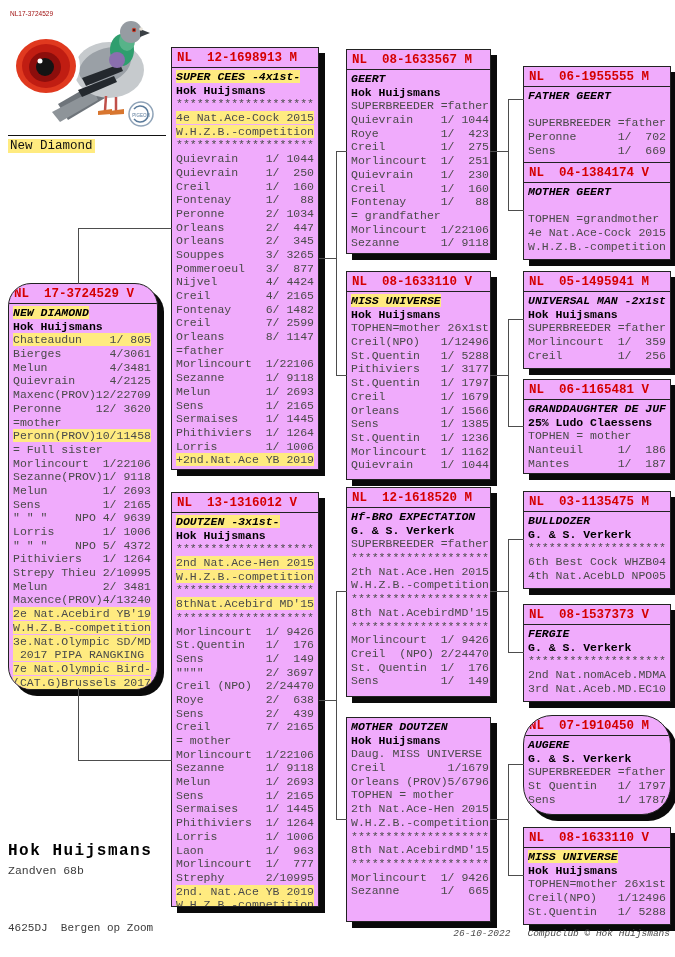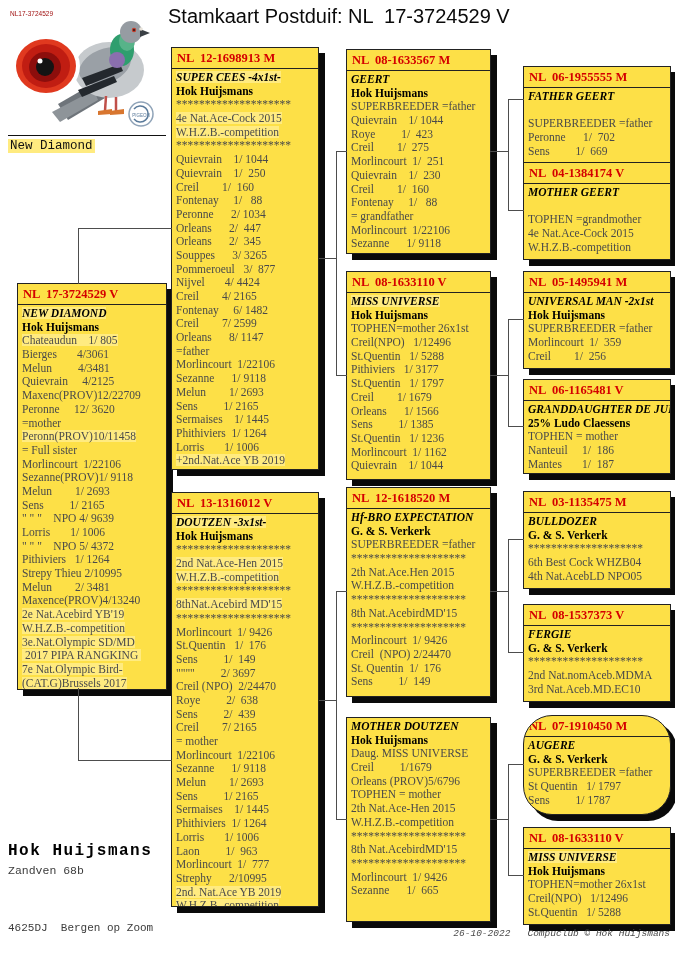--- a/index.html
+++ b/index.html
@@ -10,22 +10,22 @@
          font-family:"Liberation Sans","DejaVu Sans",sans-serif;
          font-size:20px;color:#0a0a0a;white-space:pre;}
   
   #photo{position:absolute;left:8px;top:8px;width:158px;height:124px;background:#fff;}
   #photo-ring{position:absolute;left:2px;top:2px;font-size:6.5px;color:#a01010;
               font-family:"Liberation Sans",sans-serif;}
   #photo-rule{position:absolute;left:8px;top:135px;width:158px;border-top:1.5px solid #111;}
   #photo-caption{position:absolute;left:8px;top:139px;font-size:12.5px;color:#111;}
   #photo-caption span{background:var(--hl);padding:0 2px;}
   
-  .pbox{position:absolute;background:#fde047;border:1px solid #222;
-        box-shadow:6px 6px 0 0 #0a0a0a;overflow:hidden;font-family:Liberation Serif, serif;}
+  .pbox{position:absolute;background:#f0abfc;border:1px solid #222;
+        box-shadow:6px 6px 0 0 #0a0a0a;overflow:hidden;}
   .pbox-ring{color:#d40000;font-weight:bold;font-size:12.5px;white-space:pre;
              padding:3px 0 2px 5px;border-bottom:1px solid #222;}
   .pbox-body{padding:2px 0 0 4px;}
   .line{white-space:pre;font-size:11.5px;line-height:13.7px;height:13.7px;color:#4a4a4a;}
   .line span{white-space:pre;}
   .line.b span{font-weight:bold;color:#000;}
   .line.n span{font-weight:bold;font-style:italic;color:#000;}
   .line.h span{background:var(--hl);}
   .line.nh span{background:var(--hl);font-weight:bold;font-style:italic;color:#000;}
   .cline{position:absolute;background:#4d4d4d;}
@@ -35,21 +35,20 @@
   #owner-street{position:absolute;left:8px;top:864px;font-size:11.5px;color:#3c3c3c;white-space:pre;}
   #owner-city{position:absolute;left:8px;top:922px;font-size:11px;color:#3c3c3c;white-space:pre;}
   #footer{position:absolute;left:380px;top:928px;width:290px;text-align:right;
           font-size:9.5px;font-style:italic;color:#4a4a4a;white-space:pre;}
 </style>
 </head>
 <body>
 
 <div id="page" style="--hl:#ffeb80;">
 
-  <div id="title">Stamkaart Postduif: NL  17-3724529 V</div>
 
   <div id="photo">
     <svg width="158" height="124" viewBox="0 0 158 124">
 
       <polygon points="50,96 88,74 97,90 60,112" fill="#6e747a"></polygon>
       <polygon points="44,104 86,82 90,92 52,114" fill="#8e9499"></polygon>
 
       <ellipse cx="101" cy="62" rx="35" ry="28" fill="#c6cacd"></ellipse>
 
       <ellipse cx="97" cy="58" rx="27" ry="17" fill="#9aa0a6" transform="rotate(-22 97 58)"></ellipse>
@@ -83,21 +82,21 @@
       <path d="M 126 101 A 8 8 0 1 1 126 111" fill="none" stroke="#5a7a9a" stroke-width="1.5"></path>
       <text x="133" y="108.5" font-size="4.5" text-anchor="middle" fill="#5a7a9a" font-family="Liberation Sans, sans-serif">PIGEON</text>
     </svg>
     <div id="photo-ring">NL17-3724529</div>
   </div>
   <div id="photo-rule"></div>
   <div id="photo-caption">
     <span>New Diamond</span>
   </div>
 
-  <div class="pbox" style="left:17px;   top:283px; width:148px; height:405px;">
+  <div class="pbox" style="left:8px;   top:283px; width:148px; height:405px;border-radius:23px;">
       <div class="pbox-ring">NL  17-3724529 V</div>
       <div class="pbox-body">
         <div class="line nh"><span>NEW DIAMOND</span></div>
         <div class="line b"><span>Hok Huijsmans</span></div>
         <div class="line h"><span>Chateaudun    1/ 805</span></div>
         <div class="line"><span>Bierges       4/3061</span></div>
         <div class="line"><span>Melun         4/3481</span></div>
         <div class="line"><span>Quievrain     4/2125</span></div>
         <div class="line"><span>Maxenc(PROV)12/22709</span></div>
         <div class="line"><span>Peronne     12/ 3620</span></div>

